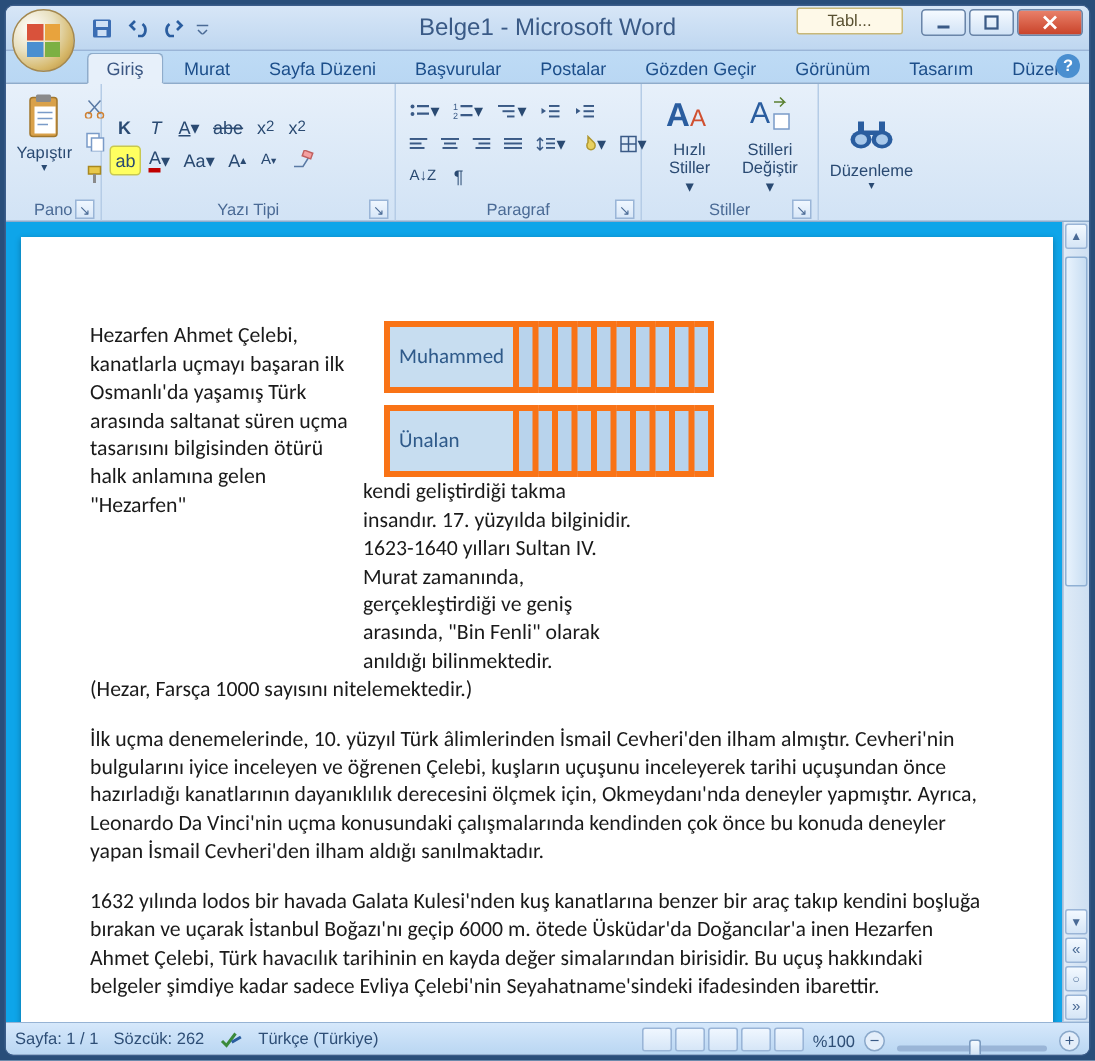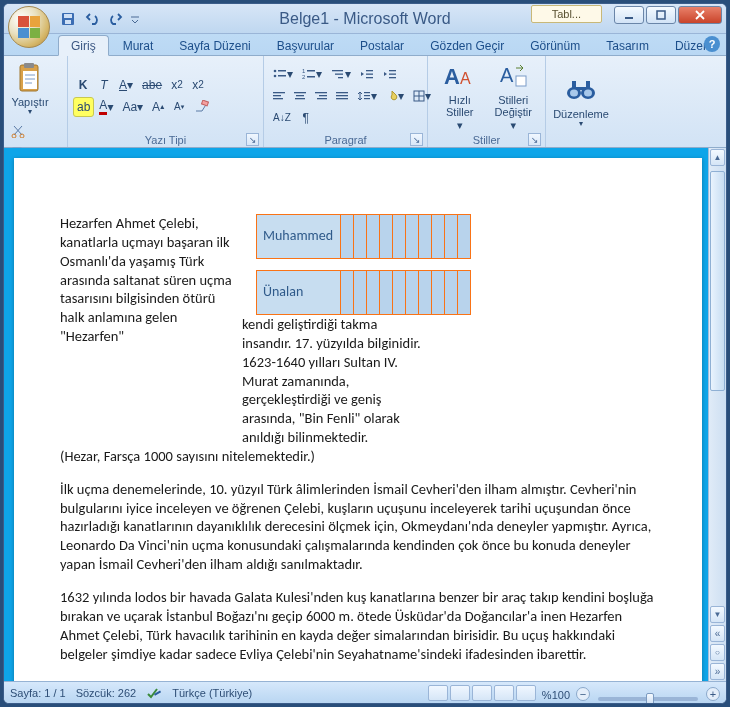--- a/index.html
+++ b/index.html
@@ -262,21 +262,21 @@
     float: left;
     width: 182px;
     margin-right: 0;
   }
   .mid-table {
     float: left;
     border-collapse: collapse;
     margin: 0 14px;
   }
   .mid-table td {
-    border: 1px solid #f97316;
+    border: 4px solid #f97316;
     background: #b8d3ec;
     height: 44px;
     min-width: 13px;
   }
   .mid-table td.name {
     min-width: 84px;
     padding: 3px 6px;
     color: #2f5a8a;
     background: #c7ddf0;
     font-size: 14px;
@@ -448,21 +448,21 @@
     <div class="tab">Gözden Geçir</div>
     <div class="tab">Görünüm</div>
     <div class="tab">Tasarım</div>
     <div class="tab">Düzen</div>
     <div class="tabs-help">?</div>
   </div>
 
   <div class="ribbon">
 
     <div class="group" style="width:64px">
-      <div class="group-body" style="flex-direction:column;align-items:flex-start;padding-top:2px">
+      <div class="group-body" style="flex-direction:row;align-items:flex-start;padding-top:2px">
         <div class="big-btn">
           <div class="big-icon">
             <svg width="28" height="32">
                 <rect x="4" y="3" width="18" height="26" rx="2" fill="#d9a14a" stroke="#a0762c"></rect>
                 <rect x="8" y="1" width="10" height="5" rx="1" fill="#8a8a8a"></rect>
                 <rect x="7" y="9" width="14" height="18" fill="#fff"></rect>
                 <path d="M9 13h10M9 17h10M9 21h7" stroke="#7a9bc8"></path>
               </svg>
           </div>
           <span>Yapıştır</span>
@@ -484,21 +484,21 @@
           </div>
           <div class="small-btn">
             <svg width="14" height="14">
                 <rect x="3" y="2" width="8" height="5" fill="#e8c84a" stroke="#a88820"></rect>
                 <rect x="6" y="7" width="2" height="6" fill="#8a8a8a"></rect>
               </svg>
           </div>
         </div>
       </div>
       <div class="group-label">
-        <span>Tabl</span>
+        <span>Pano</span>
         <div class="dlg-launcher">↘</div>
       </div>
     </div>
 
     <div class="group" style="width:196px">
       <div class="group-body">
         <div class="font-rows">
           <div class="btn-row">
             <div class="small-btn">
                 <b>K</b>

